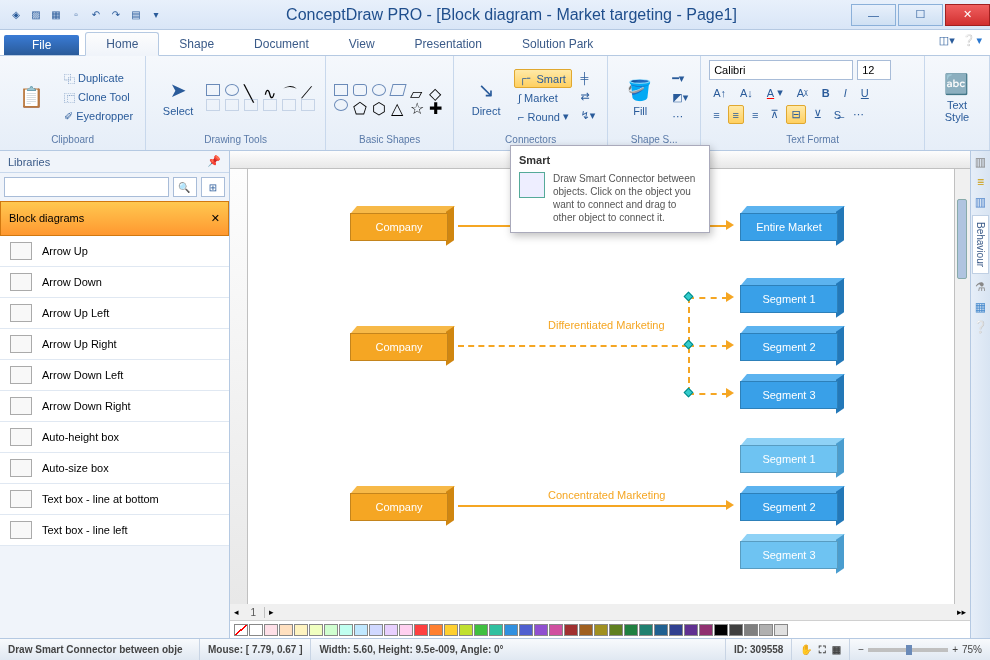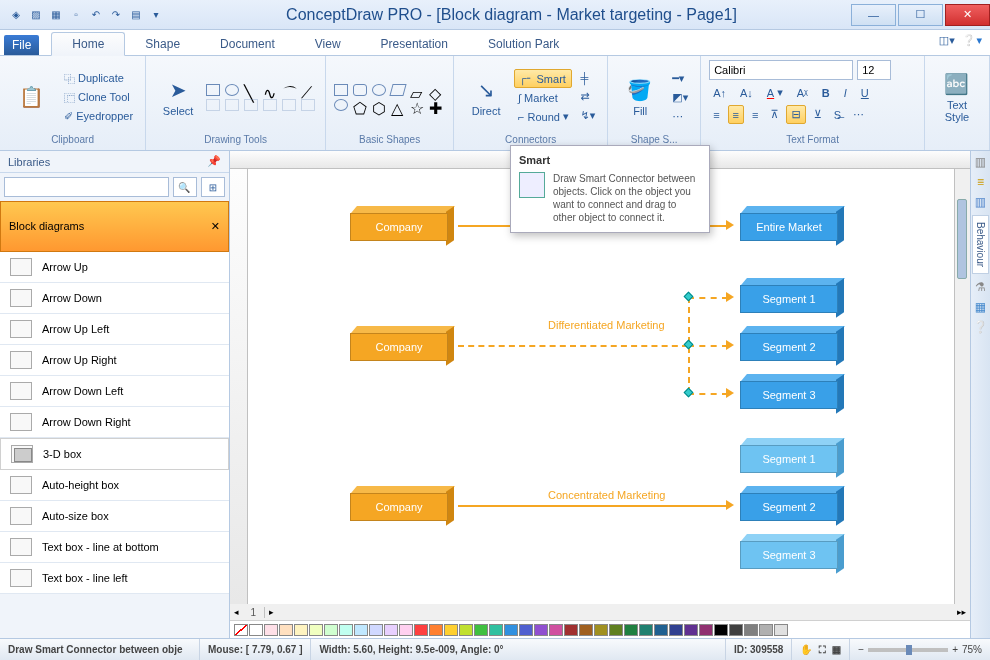--- a/index.html
+++ b/index.html
@@ -10,21 +10,21 @@
 .titlebar .qat { display: flex; gap: 4px; padding: 0 8px; align-items: center; }
 .titlebar .qat-btn { width: 16px; height: 16px; display:inline-flex; align-items:center; justify-content:center; font-size:10px; color:#2a5b9a; cursor:pointer; }
 .titlebar .title { flex: 1; text-align: center; font-size: 16px; color: #1f4e8c; }
 .winbtns { display: flex; }
 .winbtn { width: 45px; height: 22px; display:flex; align-items:center; justify-content:center; font-size:11px; }
 .winbtn.min, .winbtn.max { background: linear-gradient(#e8f0fb,#cfe0f3); border:1px solid #8bb0d9; margin-right:2px; color:#2a5b9a;}
 .winbtn.close { background: linear-gradient(#f06060,#d13030); color:#fff; border:1px solid #a02020; }
 
 
 .tabbar { height: 26px; background: #fff; display: flex; align-items: flex-end; border-bottom: 1px solid #b5c9e2; padding-left: 4px; position: relative; }
-.filetab { background: linear-gradient(#3a7bd5,#2a5b9a); color:#fff; padding: 3px 8px; font-size:12px; border-radius: 2px 2px 0 0; margin-right:12px; cursor:pointer; }
+.filetab { background: linear-gradient(#3a7bd5,#2a5b9a); color:#fff; padding: 3px 28px; font-size:12px; border-radius: 2px 2px 0 0; margin-right:6px; cursor:pointer; }
 .tab { padding: 4px 20px; font-size: 12px; color: #3a5a88; cursor: pointer; }
 .tab.active { background: linear-gradient(#fdfdfd,#f0f4fa); border: 1px solid #b5c9e2; border-bottom: 1px solid #f0f4fa; border-radius: 3px 3px 0 0; position: relative; top: 1px; }
 .tabbar .right { position:absolute; right:8px; top:4px; display:flex; gap:8px; font-size:11px; color:#2a5b9a; }
 
 
 .ribbon { height: 95px; background: linear-gradient(#f5f8fc,#e6eef8); border-bottom: 1px solid #b5c9e2; display: flex; }
 .rgroup { border-right: 1px solid #c8d8ec; padding: 4px 8px 2px; display:flex; flex-direction:column; }
 .rgroup .body { flex:1; display:flex; align-items:center; gap:4px; }
 .rgroup .label { text-align:center; font-size:10px; color:#5a7aa8; height:14px; }
 .rbtn { padding: 2px 4px; font-size: 11px; color:#2a5b9a; display:flex; align-items:center; gap:3px; cursor:pointer; border-radius:2px; }
@@ -36,21 +36,21 @@
 .shape-grid span { width:14px; height:12px; border:1px solid #6a8ab8; display:inline-block; }
 .fontsel { height:20px; font-size:11px; border:1px solid #a8bcd8; padding:0 4px; background:#fff; }
 
 
 .main { display:flex; height: calc(660px - 30px - 26px - 95px - 22px); }
 .libpanel { width: 230px; background: #f0f4fa; border-right:1px solid #b5c9e2; display:flex; flex-direction:column; }
 .libhdr { padding:4px 8px; font-size:11px; color:#3a5a88; border-bottom:1px solid #c8d8ec; display:flex; justify-content:space-between; align-items:center; }
 .libsearch { display:flex; padding:4px; gap:4px; }
 .libsearch input { flex:1; height:20px; border:1px solid #a8bcd8; font-size:11px; padding:0 4px; }
 .libsearch .sbtn { width:24px; height:20px; border:1px solid #a8bcd8; background:#fff; display:flex; align-items:center; justify-content:center; font-size:10px; cursor:pointer; color:#2a5b9a; }
-.libcat { background: linear-gradient(#ffc850,#ff9830); padding:18px 8px; font-size:11px; border:1px solid #d07810; display:flex; justify-content:space-between; }
+.libcat { background: linear-gradient(#ffc850,#ff9830); padding:10px 8px; font-size:11px; border:1px solid #d07810; display:flex; justify-content:space-between; }
 .libitems { flex:1; overflow:auto; }
 .libitem { padding:6px 10px; font-size:11px; border-bottom:1px solid #e0e8f2; display:flex; align-items:center; gap:10px; cursor:pointer; background:#fff; }
 .libitem.sel { background:#fff; border:1px solid #d0d0d0; }
 .libitem .thumb { width:22px; height:18px; border:1px solid #aaa; background:#f8f8f8; position:relative; }
 .libitem .thumb.box3d::after { content:""; position:absolute; left:2px; top:2px; width:16px; height:12px; background:#ccc; border:1px solid #888; }
 
 
 .canvaswrap { flex:1; display:flex; flex-direction:column; position:relative; background:#f5f5f5; }
 .rulerh { height:18px; background:linear-gradient(#fdfdfd,#e8e8e8); border-bottom:1px solid #c0c0c0; }
 .canvasrow { flex:1; display:flex; overflow:hidden; }
@@ -330,24 +330,20 @@
           <div class="thumb"></div>
           <span>Arrow Up Right</span>
         </div>
       <div class="libitem">
           <div class="thumb"></div>
           <span>Arrow Down Left</span>
         </div>
       <div class="libitem">
           <div class="thumb"></div>
           <span>Arrow Down Right</span>
-        </div>
-      <div class="libitem sel">
-          <div class="thumb box3d"></div>
-          <span>3-D box</span>
         </div>
       <div class="libitem">
           <div class="thumb"></div>
           <span>Auto-height box</span>
         </div>
       <div class="libitem">
           <div class="thumb"></div>
           <span>Auto-size box</span>
         </div>
       <div class="libitem">

